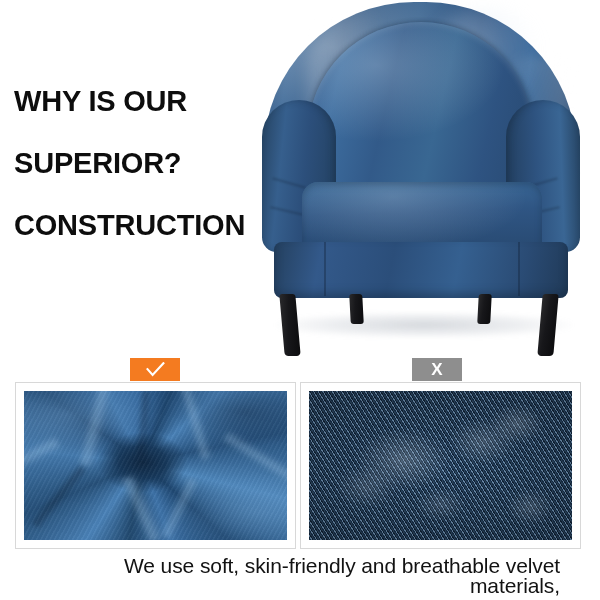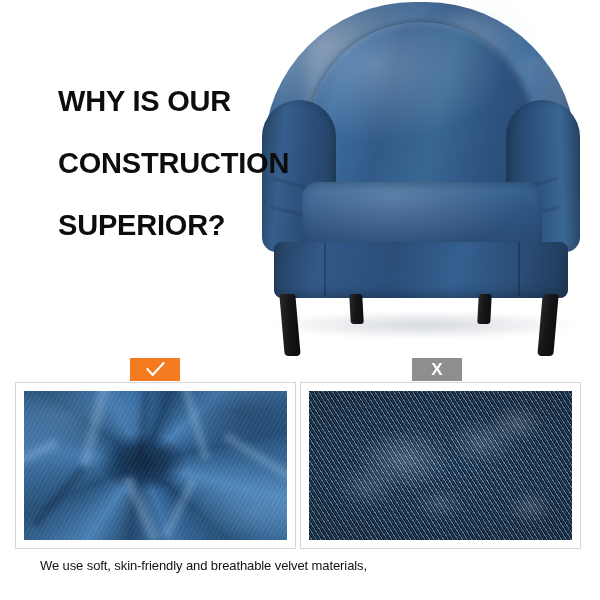--- a/index.html
+++ b/index.html
@@ -173,21 +173,21 @@
     position: absolute;
     left: 14px; top: 70px;
     width: 240px;
     color: #0d0d0d;
     font-size: 29px;
     font-weight: 700;
     line-height: 62px;
     letter-spacing: -0.2px;
     white-space: nowrap;
   }
-  .headline .ln { display: block; margin-left: 44px; }
+  .headline .ln { display: block; }
 
   
   .compare {
     position: absolute;
     left: 0; top: 355px;
     width: 600px; height: 200px;
   }
   .col {
     position: absolute;
     top: 0;
@@ -311,23 +311,23 @@
     background:
       radial-gradient(ellipse 70% 58% at 50% 50%,
         rgba(0,0,0,.12), rgba(0,0,0,.30) 100%);
   }
 
   
   .caption {
     position: absolute;
     left: 40px; top: 556px;
     width: 520px;
-    text-align: left;
+    text-align: right;
     color: #121212;
-    font-size: 13px;
+    font-size: 21px;
     font-weight: 400;
     line-height: 20px;
     letter-spacing: -0.1px;
   }
   .caption .cl { display: block; }
 </style>
 </head>
 <body>
 
 <div class="stage">
@@ -357,22 +357,22 @@
       <div class="base-seam s2"></div>
 
       <div class="leg l1"></div>
       <div class="leg l2"></div>
       <div class="leg l3"></div>
       <div class="leg l4"></div>
     </div>
 
     <div class="headline">
       <span class="ln">WHY IS OUR</span>
+      <span class="ln">SUPERIOR?</span>
       <span class="ln">CONSTRUCTION</span>
-      <span class="ln">SUPERIOR?</span>
     </div>
   </div>
 
   <div class="compare">
 
     <div class="col col-left">
       <div class="badge badge-check">
         <svg width="19" height="15" viewBox="0 0 19 15" aria-hidden="true">
           <path d="M1.5 7.2 L6.6 13 L17.4 1.2" fill="none" stroke="#ffffff" stroke-width="2.1" stroke-linecap="square" stroke-linejoin="miter"></path>
         </svg>

